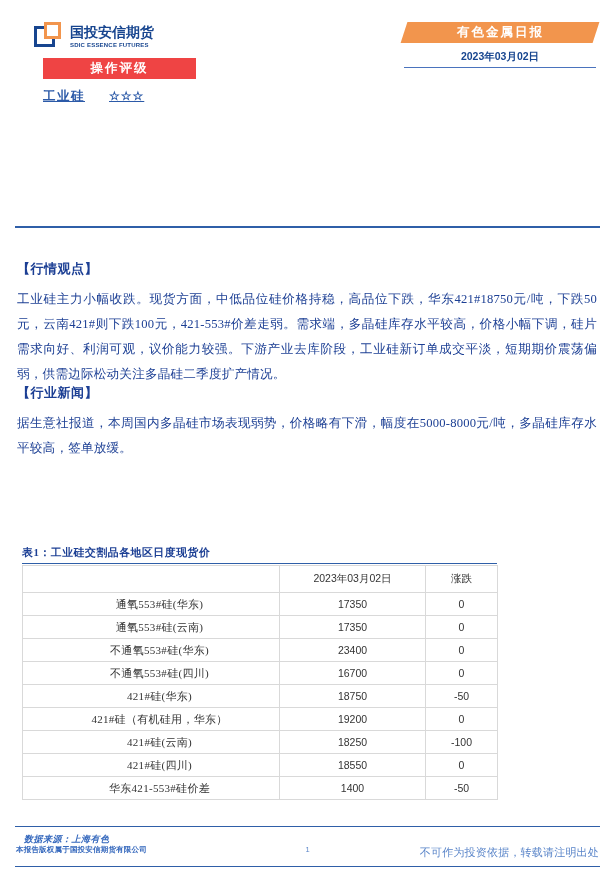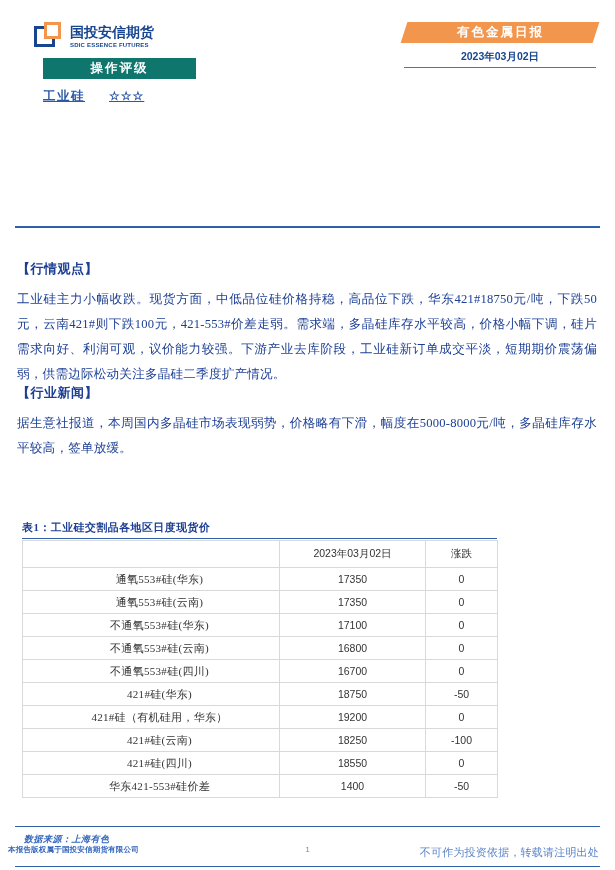--- a/index.html
+++ b/index.html
@@ -72,21 +72,21 @@
     line-height: 9px;
     margin-top: 1px;
   }
 
   .rating-bar {
     position: absolute;
     left: 43px;
     top: 58px;
     width: 153px;
     height: 21px;
-    background: #0f766e;
+    background: #ef4444;
     color: #ffffff;
     font-size: 12.5px;
     font-weight: bold;
     letter-spacing: 2px;
     display: flex;
     align-items: center;
     justify-content: center;
   }
 
   .rating-row {
@@ -193,21 +193,21 @@
     letter-spacing: 0.2px;
   }
 
   #sec-market { top: 260px; }
   #sec-news   { top: 384px; }
 
   
   .table-wrap {
     position: absolute;
     left: 22px;
-    top: 521px;
+    top: 546px;
     width: 475px;
   }
   .table-caption {
     font-size: 10.8px;
     font-weight: bold;
     color: #1c3f94;
     letter-spacing: 0.6px;
     padding-bottom: 3px;
     border-bottom: 1.4px solid #2f5fa8;
     margin-bottom: 0;
@@ -272,21 +272,21 @@
     top: 833px;
     font-size: 9px;
     font-weight: bold;
     font-style: italic;
     color: #3568bd;
     letter-spacing: 0.5px;
     text-align: center;
   }
   .copyright {
     position: absolute;
-    left: 8px;
+    left: 16px;
     top: 845px;
     font-size: 7.5px;
     font-weight: bold;
     color: #3568bd;
     letter-spacing: 0.2px;
   }
   .page-num {
     position: absolute;
     left: 0;
     top: 845px;
@@ -370,26 +370,21 @@
           <td class="num">17350</td>
           <td class="num">0</td>
         </tr>
         <tr>
           <td class="nm">通氧553#硅(云南)</td>
           <td class="num">17350</td>
           <td class="num">0</td>
         </tr>
         <tr>
           <td class="nm">不通氧553#硅(华东)</td>
-          <td class="num">17100</td>
-          <td class="num">0</td>
-        </tr>
-        <tr>
-          <td class="nm">不通氧553#硅(云南)</td>
-          <td class="num">16800</td>
+          <td class="num">23400</td>
           <td class="num">0</td>
         </tr>
         <tr>
           <td class="nm">不通氧553#硅(四川)</td>
           <td class="num">16700</td>
           <td class="num">0</td>
         </tr>
         <tr>
           <td class="nm">421#硅(华东)</td>
           <td class="num">18750</td>

